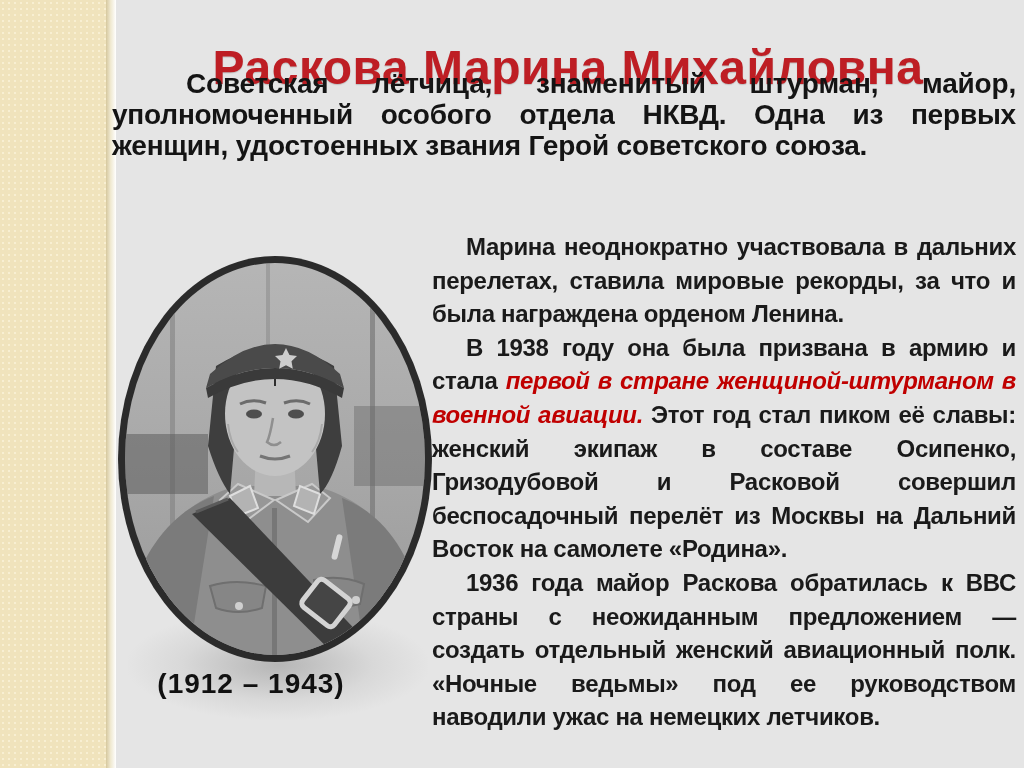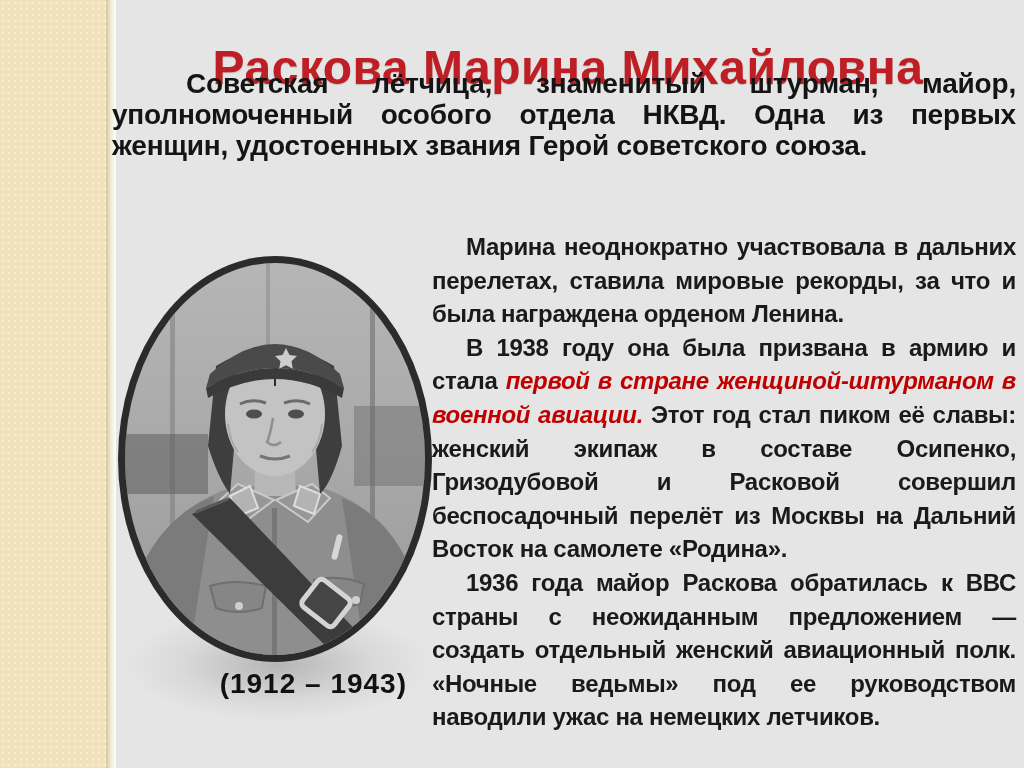--- a/index.html
+++ b/index.html
@@ -60,21 +60,21 @@
     position:absolute;left:128px;top:610px;width:300px;height:110px;
     background:radial-gradient(ellipse at center, rgba(110,110,110,.40) 0%, rgba(160,160,160,.18) 45%, rgba(255,255,255,0) 72%);
   }
   .photo-wrap{
     position:absolute;left:118px;top:256px;width:314px;height:406px;
   }
   .photo-wrap svg{display:block;}
   
   .caption{
     position:absolute;left:95px;top:668px;width:312px;
-    text-align:right;
+    text-align:center;
     font-size:28px;font-weight:bold;color:#111111;
     letter-spacing:1px;
   }
 </style>
 </head>
 <body>
 
 <div class="slide">
 
   <div class="band"></div>

